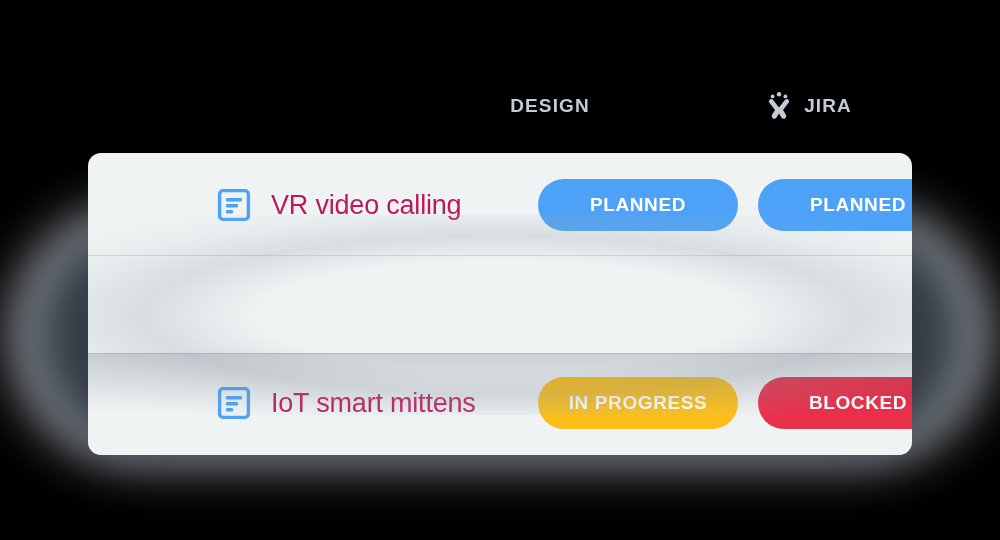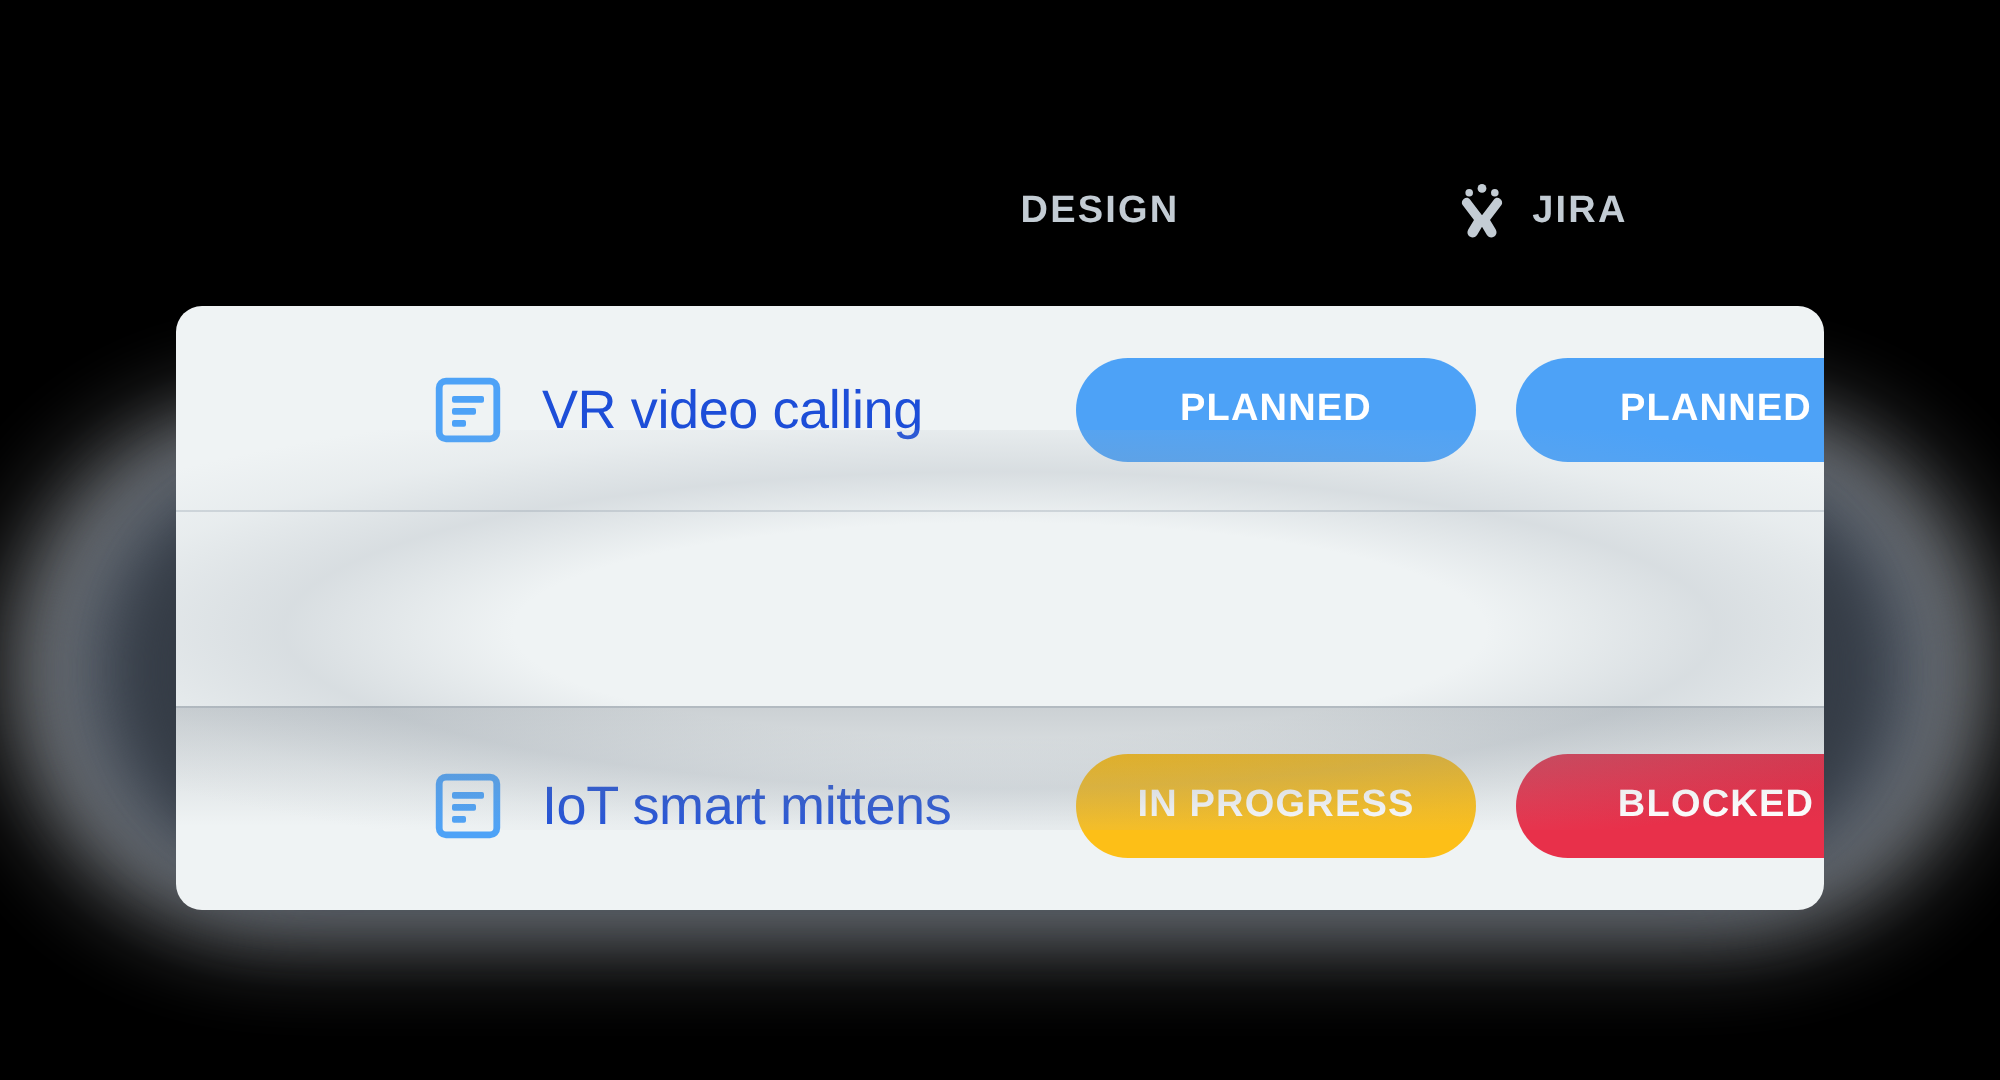--- a/index.html
+++ b/index.html
@@ -74,21 +74,21 @@
     display: flex;
     align-items: center;
     justify-content: center;
     gap: 10px;
     color: #c3ccd4;
     font-size: 19px;
     font-weight: bold;
     letter-spacing: 1.1px;
   }
   .col-header.design { left: 450px; width: 200px; }
-  .col-header.jira   { left: 670px; width: 200px; }
+  .col-header.jira   { left: 708px; width: 200px; }
 
   .jira-glyph { display: block; width: 30px; height: 30px; }
 
   
   .back-card {
     position: absolute;
     left: 88px; top: 153px;
     width: 824px; height: 302px;
     background: #eff3f4;
     border-radius: 13px;
@@ -162,21 +162,21 @@
   .doc-icon {
     position: absolute;
     left: 129px;
     width: 34px; height: 34px;
   }
   .doc-icon svg { display: block; width: 34px; height: 34px; }
 
   .row-title {
     position: absolute;
     left: 183px;
-    color: #1d4ed8;
+    color: #be185d;
     font-size: 27px;
     font-weight: normal;
     letter-spacing: -0.2px;
     white-space: nowrap;
   }
 
   
   .pill {
     position: absolute;
     height: 52px;

